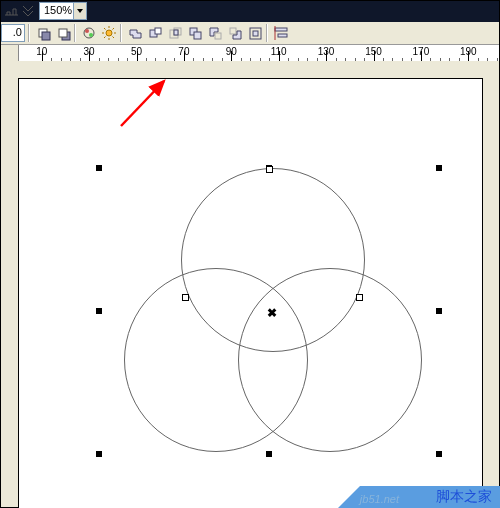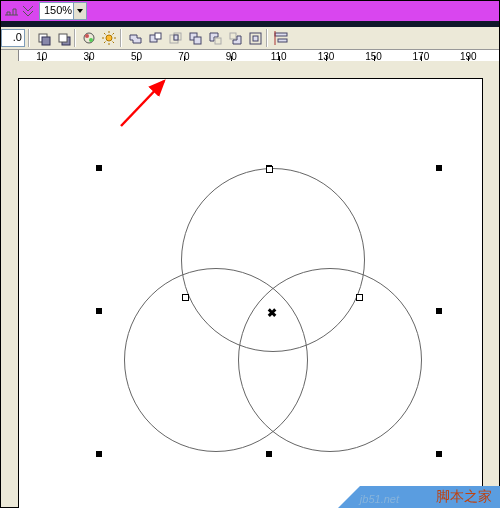--- a/index.html
+++ b/index.html
@@ -1,17 +1,17 @@
 <!DOCTYPE html>
 <html><head>
 <meta charset="utf-8">
 <style>
 html,body{margin:0;padding:0;width:500px;height:508px;font-family:Tahoma,SimSun,sans-serif;font-size:11px;background:#fff;overflow:hidden}
 .outer{width:500px;height:508px;border:1px solid #000;box-sizing:border-box;position:relative;background:#fff}
-.topstrip{height:20px;background:#d946ef;border-bottom:6px solid #0f172a;position:relative}
+.topstrip{height:20px;background:#0f172a;border-bottom:1px solid #0f172a;position:relative}
 .topstrip .t-icon{position:absolute;top:2px;width:15px;height:15px}
 .zoom{position:absolute;left:38px;top:1px;height:16px;border:1px solid #7f9db9;background:#fff;padding:0 14px 0 4px;line-height:14px;color:#000}
 .zoom .dd{position:absolute;right:0;top:0;width:12px;height:16px;background:#e3e1d1;border-left:1px solid #7f9db9}
 .zoom .dd:after{content:'';position:absolute;left:3px;top:6px;border-left:3px solid transparent;border-right:3px solid transparent;border-top:4px solid #000}
 .tb2{height:22px;background:#ece9d8;border-bottom:1px solid #999;position:relative}
 .numbox{position:absolute;left:0;top:2px;width:20px;height:16px;border:1px solid #7f9db9;background:#fff;text-align:right;padding-right:2px;line-height:14px}
 .sep{position:absolute;top:2px;width:1px;height:18px;background:#aaa;border-right:1px solid #fff}
 .btn{position:absolute;top:2px;width:17px;height:17px;border:1px solid transparent}
 .btn svg{width:17px;height:17px;display:block}
 .ruler{height:18px;background:#fff;border-bottom:1px solid #888;position:relative;overflow:hidden}
@@ -25,21 +25,21 @@
 .page{position:absolute;left:17px;top:17px;width:463px;height:455px;background:#fff;border:1px solid #000}
 .handle{position:absolute;width:6px;height:6px;background:#000}
 .snode{position:absolute;width:5px;height:5px;border:1px solid #000;background:#fff}
 .center-x{position:absolute;font-family:sans-serif;font-weight:bold;font-size:12px;color:#000;transform:translate(-50%,-50%)}
 .circ{position:absolute;border:1px solid #666;border-radius:50%}
 .arrow{position:absolute;left:115px;top:15px;pointer-events:none}
 .watermark{position:absolute;right:-1px;bottom:-1px;width:160px;height:26px}
 .watermark .bg{position:absolute;right:0;bottom:0;width:140px;height:22px;background:#5a9de0}
 .watermark .bg:before{content:'';position:absolute;left:-22px;top:0;border-right:22px solid #5a9de0;border-top:22px solid transparent}
 .watermark .bg2{position:absolute;right:30px;bottom:0;width:0;height:0;border-right:22px solid #a6cbed;border-top:22px solid transparent;opacity:.8}
-.watermark .txt{position:absolute;right:8px;bottom:2px;color:#c2410c;font-size:14px;font-family:SimSun}
+.watermark .txt{position:absolute;right:8px;bottom:2px;color:#1d4ed8;font-size:14px;font-family:SimSun}
 .watermark .url{position:absolute;right:101px;bottom:3px;color:#88b4db;font-size:11px;font-style:italic;font-family:Arial}
 </style>
 </head>
 <body>
 
 <div class="outer">
 
   <div class="topstrip">
     <svg class="t-icon" style="left:3px" viewBox="0 0 15 15">
         <path d="M1 12h13M3 12V9h3v3M9 12V6h3v6" stroke="#555" fill="none"></path>

